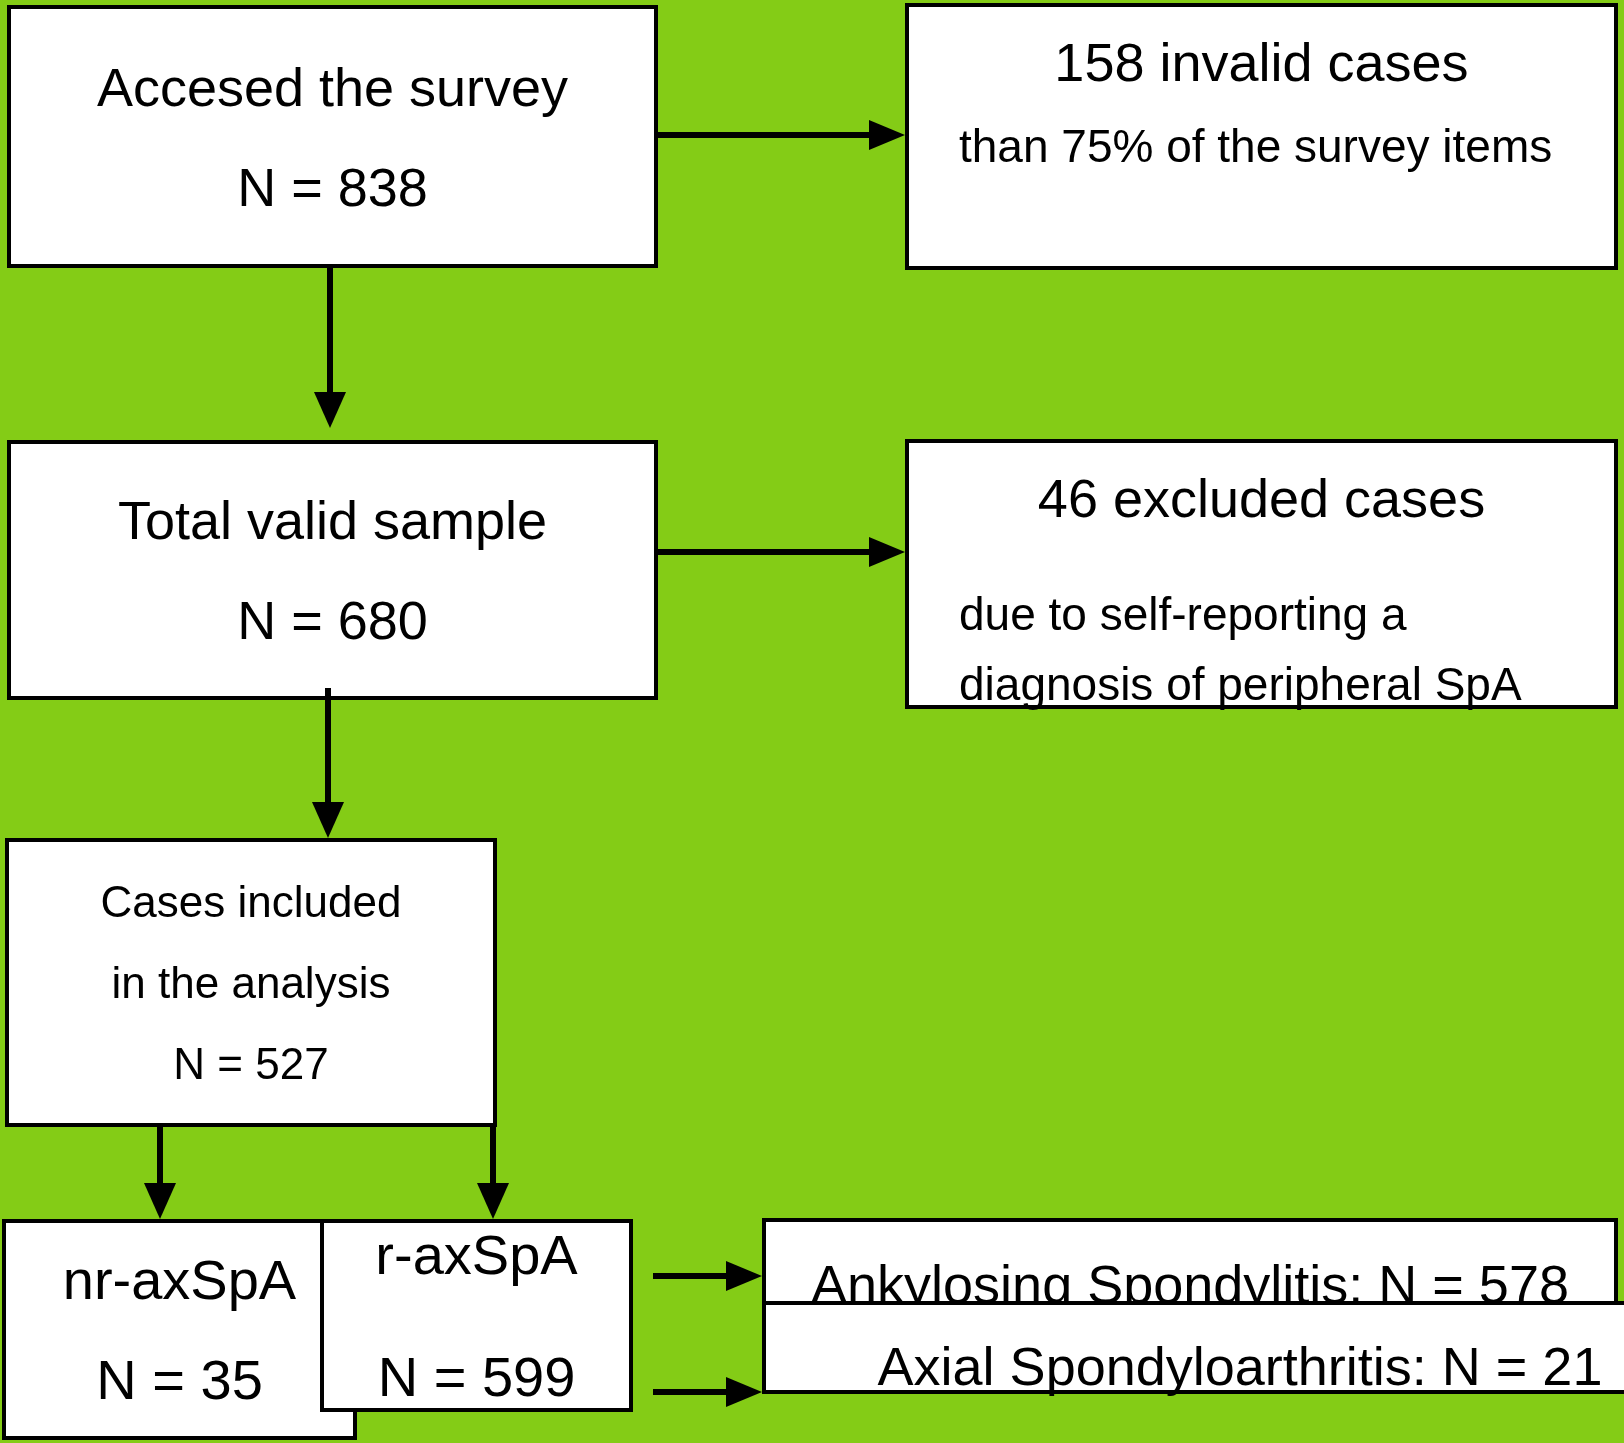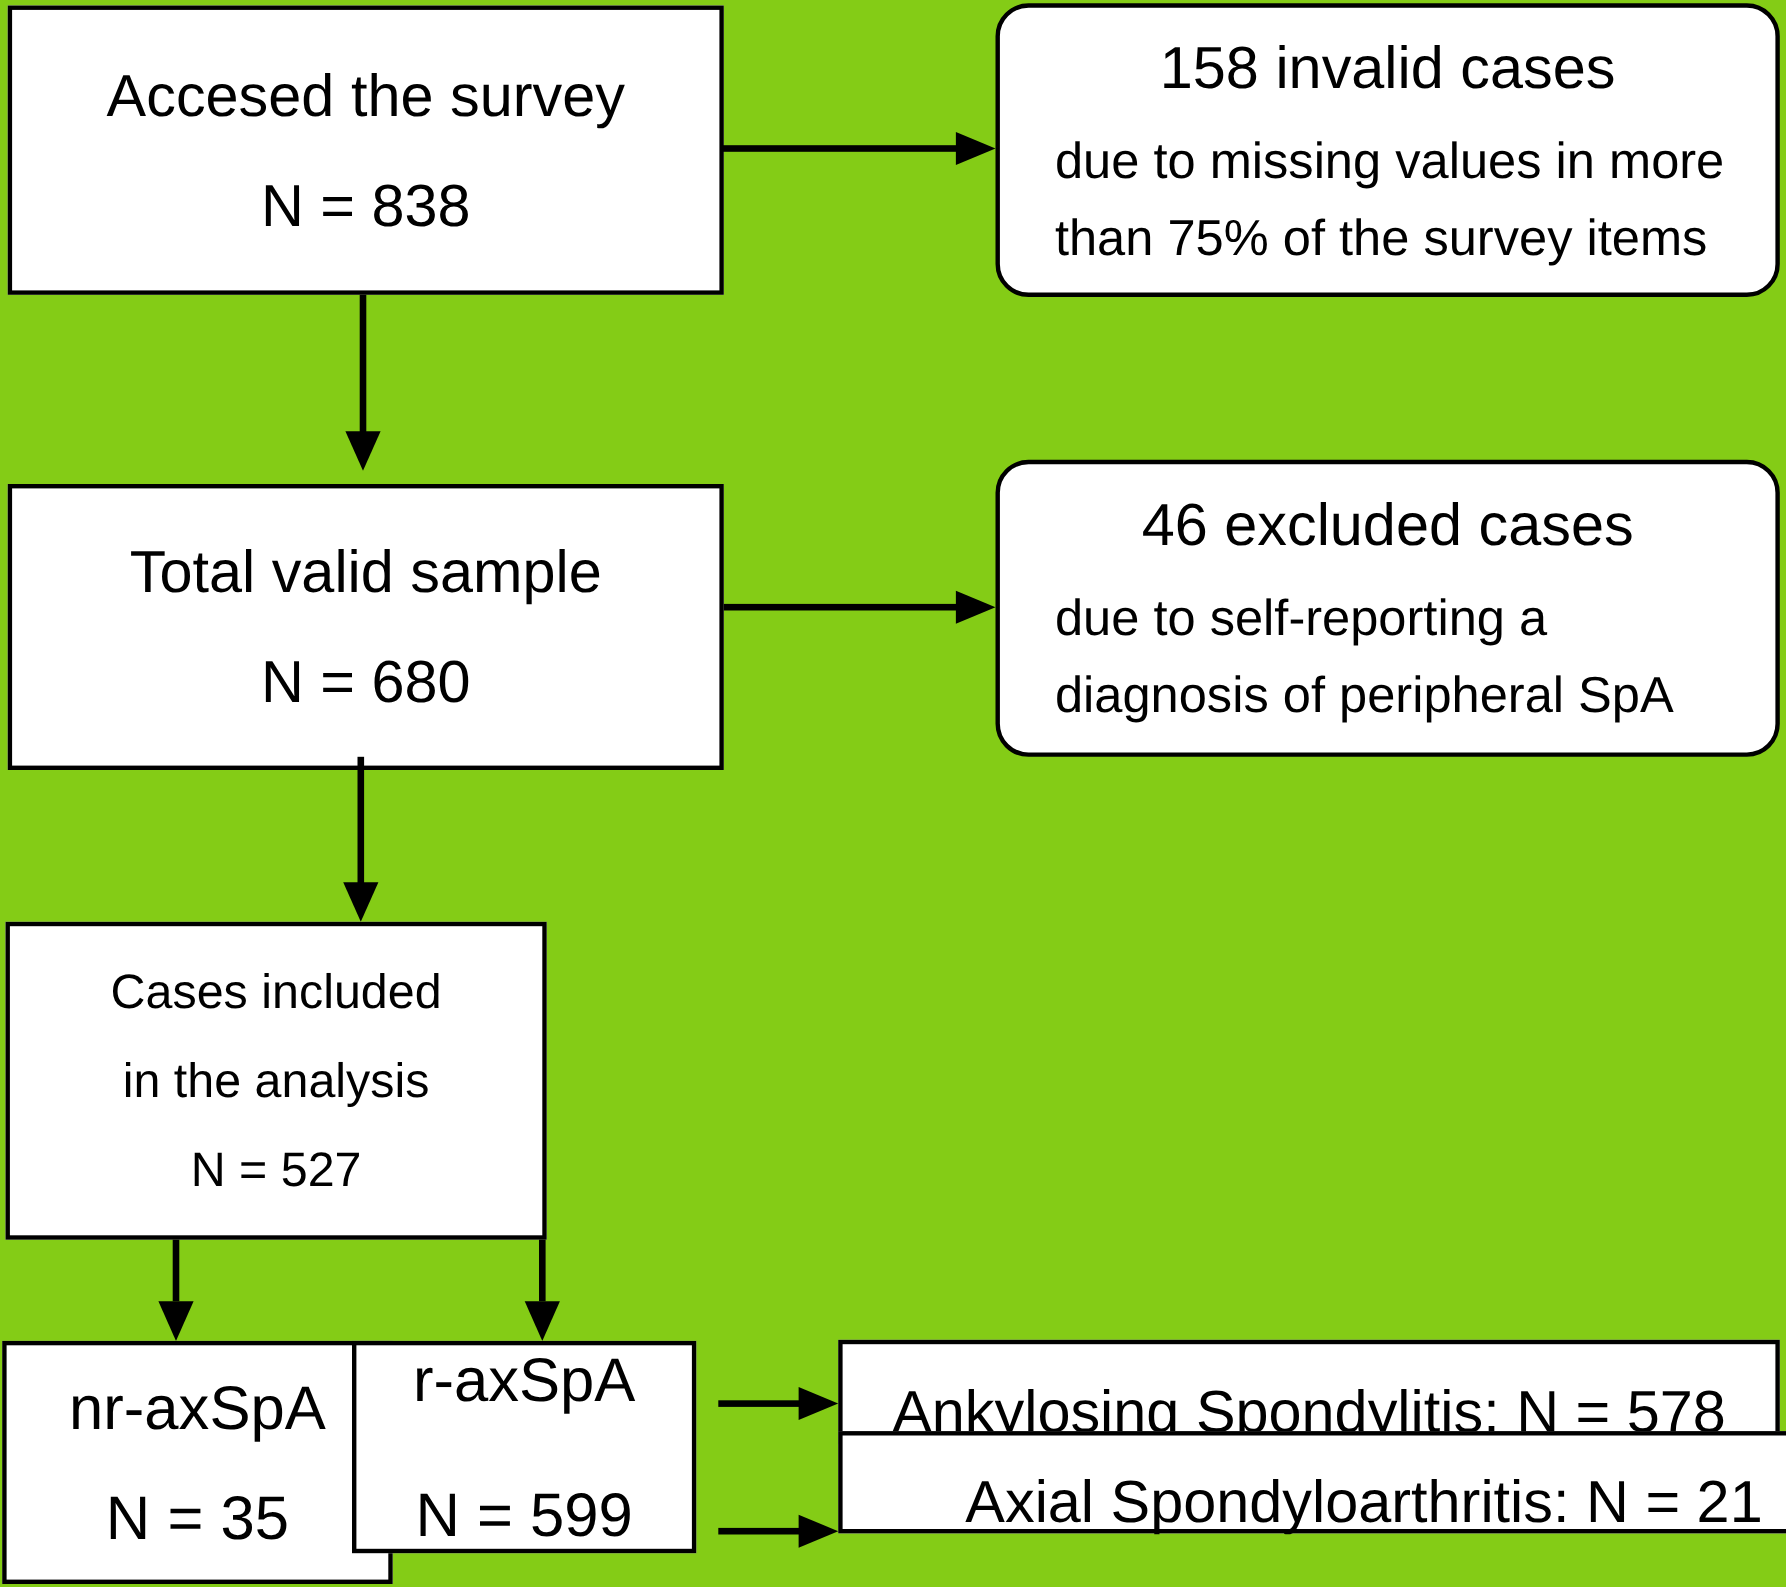--- a/index.html
+++ b/index.html
@@ -24,21 +24,21 @@
     display: flex;
     flex-direction: column;
     justify-content: center;
   }
   .box.centered { align-items: center; text-align: center; }
   .main-line { font-size: 54px; line-height: 100px; white-space: nowrap; }
   .mid-line  { font-size: 44px; line-height: 81px;  white-space: nowrap; }
   .leaf-line { font-size: 56px; line-height: 100px; white-space: nowrap; }
   .result-line { font-size: 54px; line-height: 60px; white-space: nowrap; text-align: center; margin-top: 36px; }
 
-  .side-box { justify-content: flex-start; padding-top: 22px; border-radius: 30px; }
+  .side-box { justify-content: flex-start; padding-top: 22px; }
   .side-title {
     font-size: 54px; line-height: 66px;
     text-align: center; white-space: nowrap;
   }
   .side-body { margin-top: 16px; padding-left: 50px; padding-right: 12px; }
   .side-body-line { font-size: 46px; line-height: 70px; white-space: nowrap; }
 
   .shaft { position: absolute; background: #000000; }
   .head-right {
     position: absolute; width: 0; height: 0;
@@ -59,37 +59,36 @@
 <div id="figure">
 
   <div class="box centered" style="left:7px; top:5px; width:651px; height:263px;">
     <div class="main-line">Accesed the survey</div>
     <div class="main-line">N = 838</div>
   </div>
 
   <div class="box side-box" style="left:905px; top:3px; width:713px; height:267px;">
     <div class="side-title">158 invalid cases</div>
     <div class="side-body">
-      <div class="side-body-line">due to missing values in more</div>
       <div class="side-body-line">than 75% of the survey items</div>
     </div>
   </div>
 
   <div class="shaft" style="left:657px; top:132px; width:214px; height:6px;"></div>
   <div class="head-right" style="left:869px; top:120px;"></div>
 
   <div class="shaft" style="left:327px; top:268px; width:6px; height:126px;"></div>
   <div class="head-down" style="left:314px; top:392px;"></div>
 
   <div class="box centered" style="left:7px; top:428px; width:651px; height:260px;margin-top:12px;">
     <div class="main-line">Total valid sample</div>
     <div class="main-line">N = 680</div>
   </div>
 
-  <div class="box side-box" style="left:905px; top:418px; width:713px; height:270px;">
+  <div class="box side-box" style="left:905px; top:439px; width:713px; height:270px;gap:32px;">
     <div class="side-title">46 excluded cases</div>
     <div class="side-body">
       <div class="side-body-line">due to self-reporting a</div>
       <div class="side-body-line">diagnosis of peripheral SpA</div>
     </div>
   </div>
 
   <div class="shaft" style="left:658px; top:549px; width:213px; height:6px;"></div>
   <div class="head-right" style="left:869px; top:537px;"></div>
 

